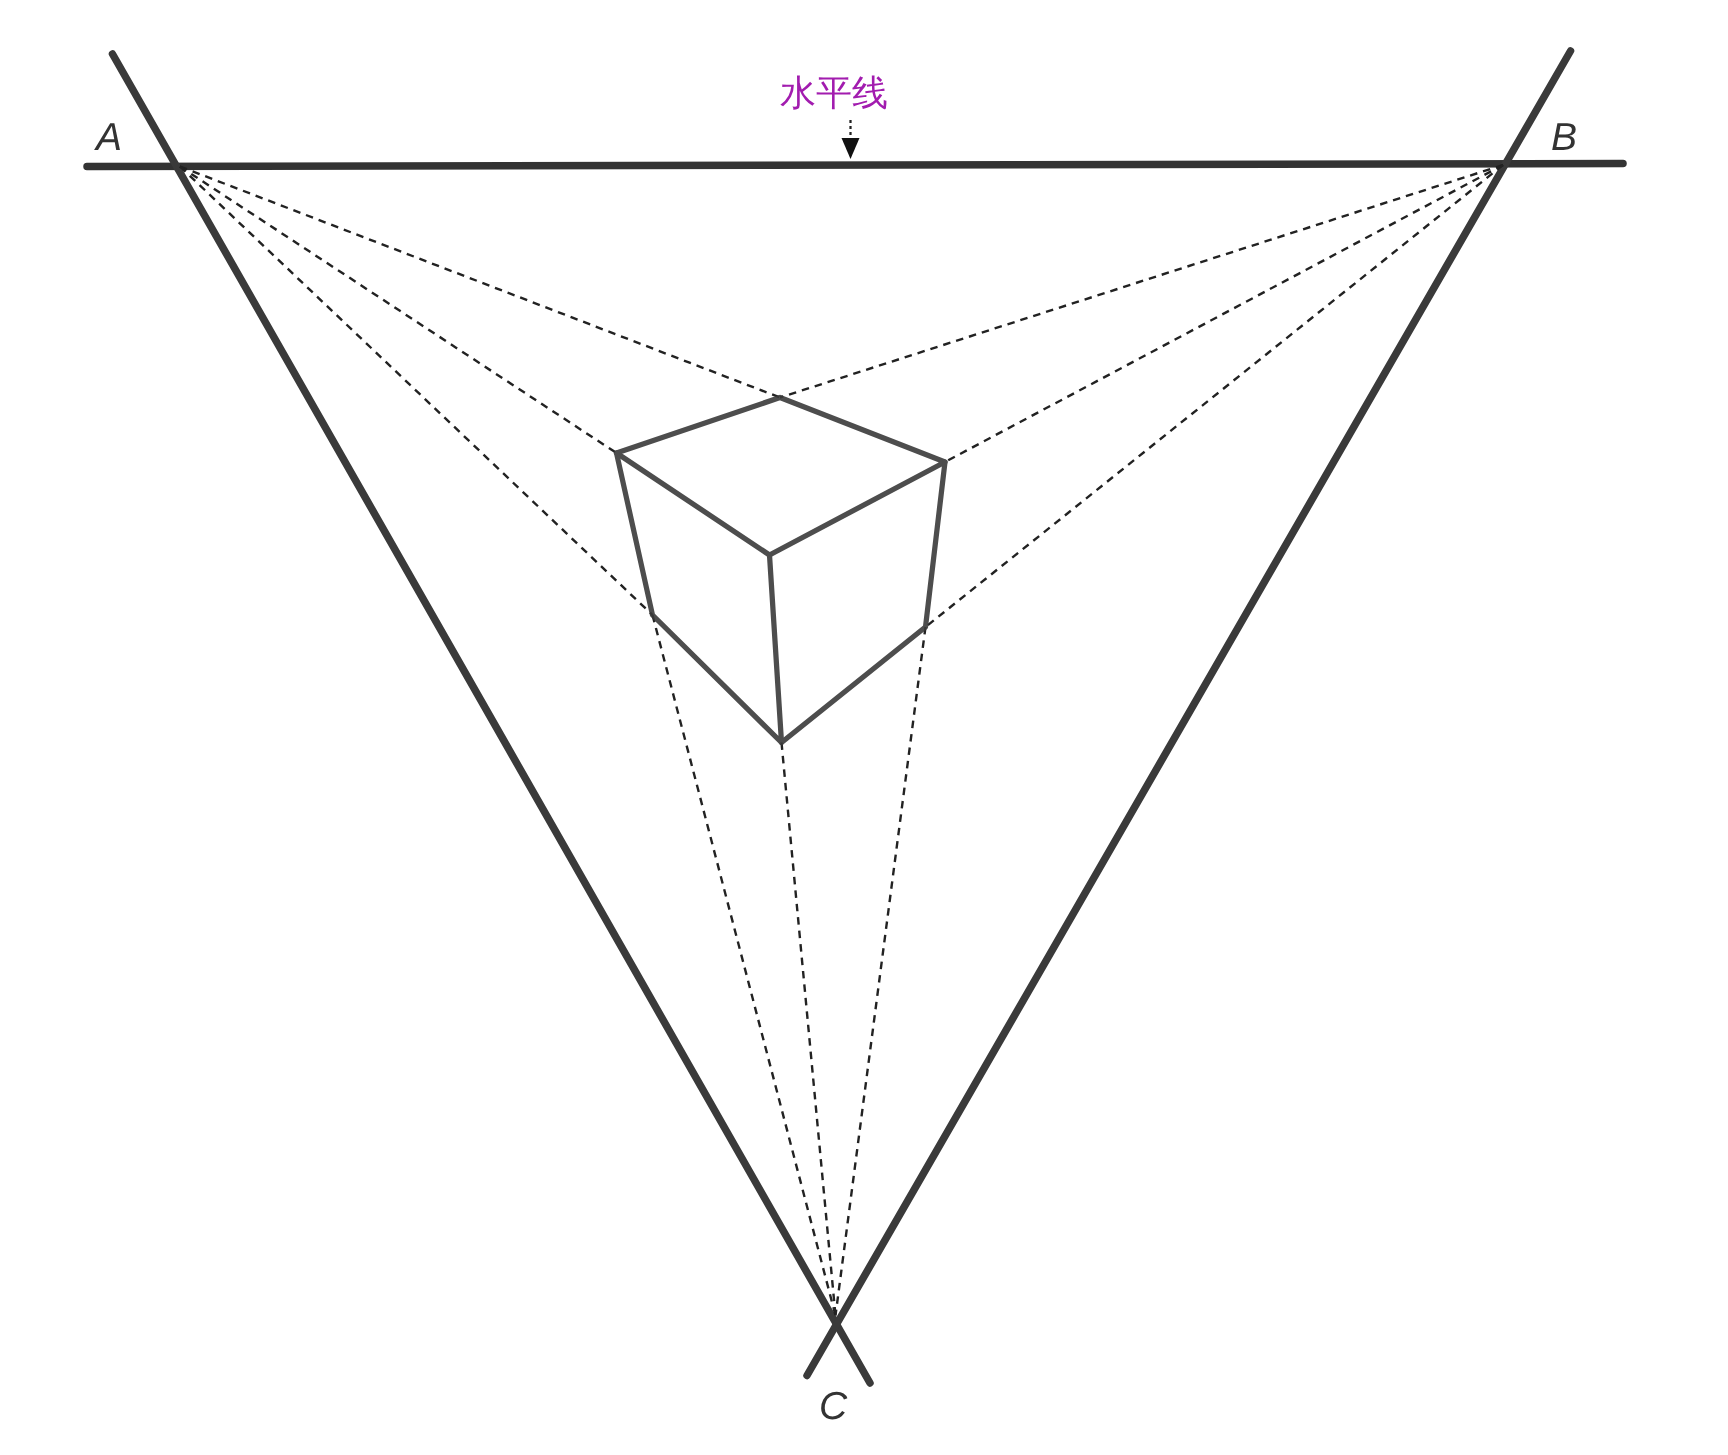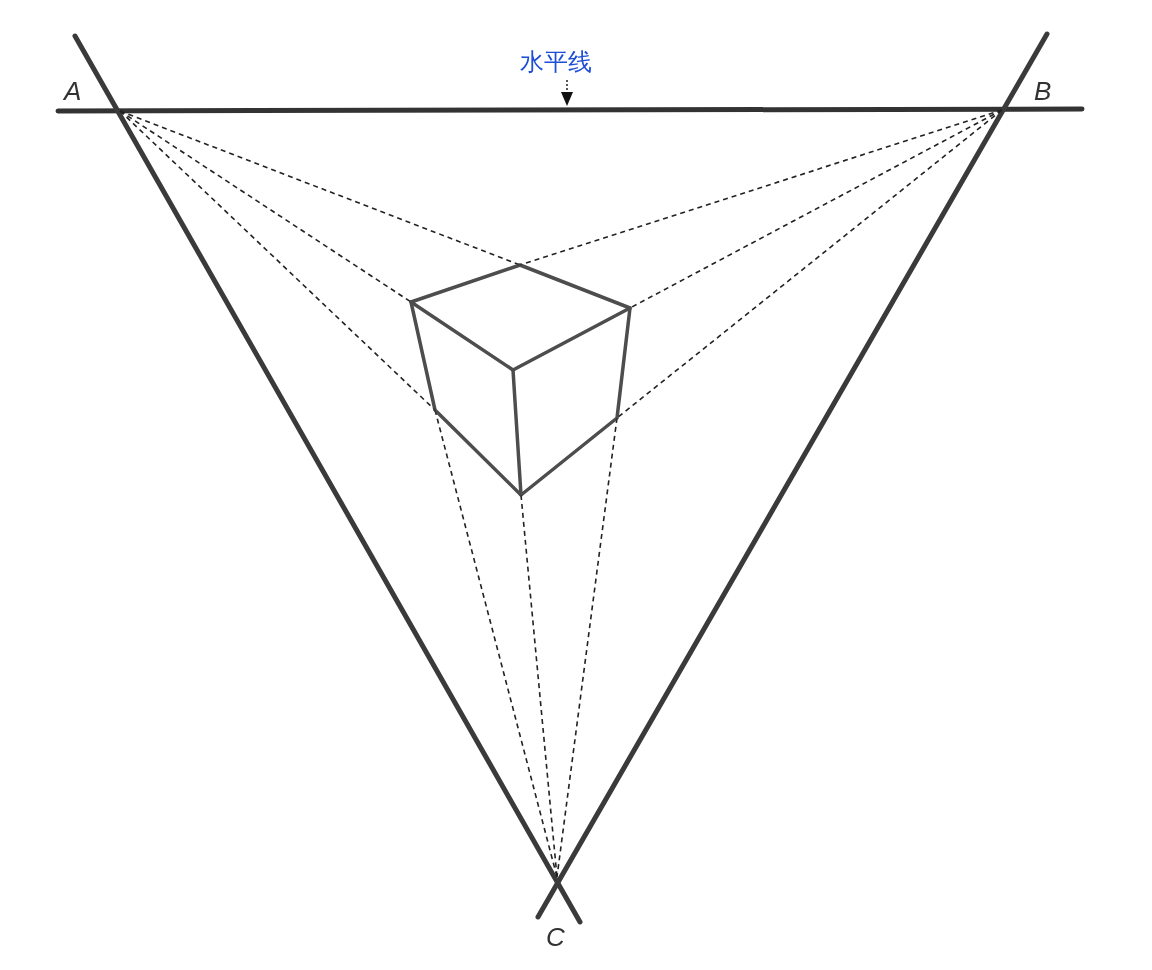--- a/index.html
+++ b/index.html
@@ -10,21 +10,21 @@
       font-family: "Liberation Sans", "DejaVu Sans", sans-serif;
       font-style: italic;
       font-size: 26px;
       color: #333333;
       line-height: 1;
     }
     .title {
       position: absolute;
       font-family: "DejaVu Sans", sans-serif;
       font-size: 24px;
-      color: #1d4ed8;
+      color: #a21caf;
       line-height: 1;
       white-space: nowrap;
     }
   </style>
 </head>
 <body>
 
 <svg class="canvas" width="1152" height="970" viewBox="0 0 1152 970">
 
   <line x1="58" y1="111" x2="1082" y2="109" stroke="#333" stroke-width="5" stroke-linecap="round"></line>

